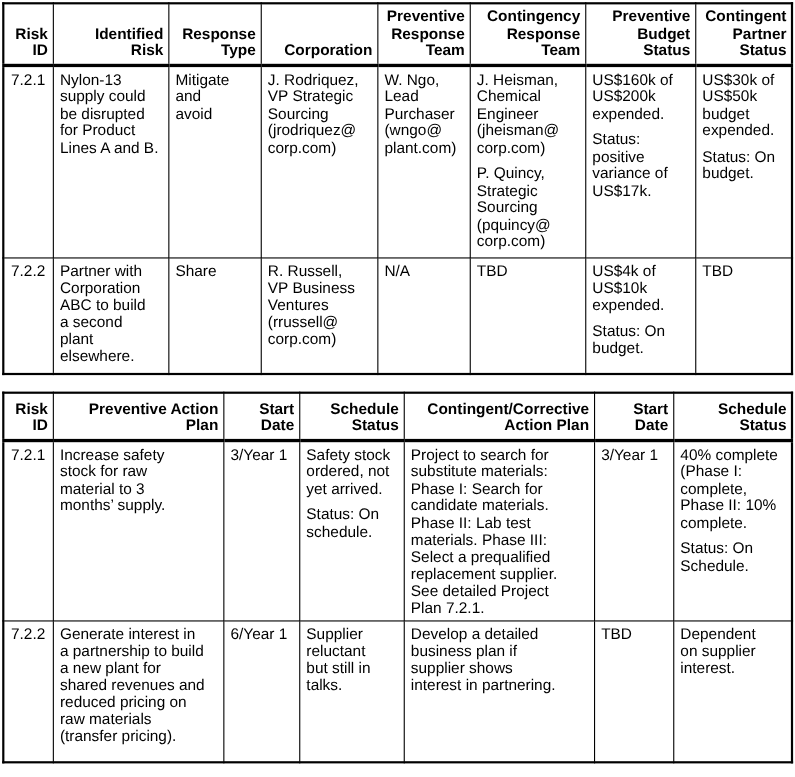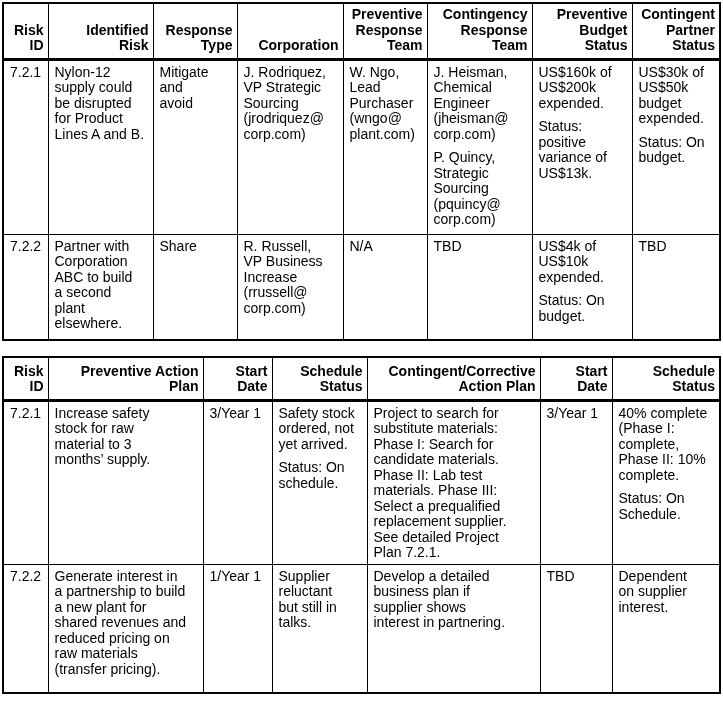--- a/index.html
+++ b/index.html
@@ -104,21 +104,21 @@
 Status</th>
         <th>Contingent
 Partner
 Status</th>
       </tr>
     </thead>
     <tbody>
       <tr class="r0">
         <td>7.2.1</td>
         <td>
-            <div class="para">Nylon-12
+            <div class="para">Nylon-13
 supply could
 be disrupted
 for Product
 Lines A and B.</div>
           </td>
         <td>
             <div class="para">Mitigate
 and
 avoid</div>
           </td>
@@ -148,21 +148,21 @@
 (pquincy@
 corp.com)</div>
           </td>
         <td>
             <div class="para">US$160k of
 US$200k
 expended.</div>
             <div class="para">Status:
 positive
 variance of
-US$13k.</div>
+US$17k.</div>
           </td>
         <td>
             <div class="para">US$30k of
 US$50k
 budget
 expended.</div>
             <div class="para">Status: On
 budget.</div>
           </td>
       </tr>
@@ -175,21 +175,21 @@
 a second
 plant
 elsewhere.</div>
           </td>
         <td>
             <div class="para">Share</div>
           </td>
         <td>
             <div class="para">R. Russell,
 VP Business
-Increase
+Ventures
 (rrussell@
 corp.com)</div>
           </td>
         <td>
             <div class="para">N/A</div>
           </td>
         <td>
             <div class="para">TBD</div>
           </td>
         <td>
@@ -283,21 +283,21 @@
         <td>
             <div class="para">Generate interest in
 a partnership to build
 a new plant for
 shared revenues and
 reduced pricing on
 raw materials
 (transfer pricing).</div>
           </td>
         <td>
-            <div class="para">1/Year 1</div>
+            <div class="para">6/Year 1</div>
           </td>
         <td>
             <div class="para">Supplier
 reluctant
 but still in
 talks.</div>
           </td>
         <td>
             <div class="para">Develop a detailed
 business plan if

